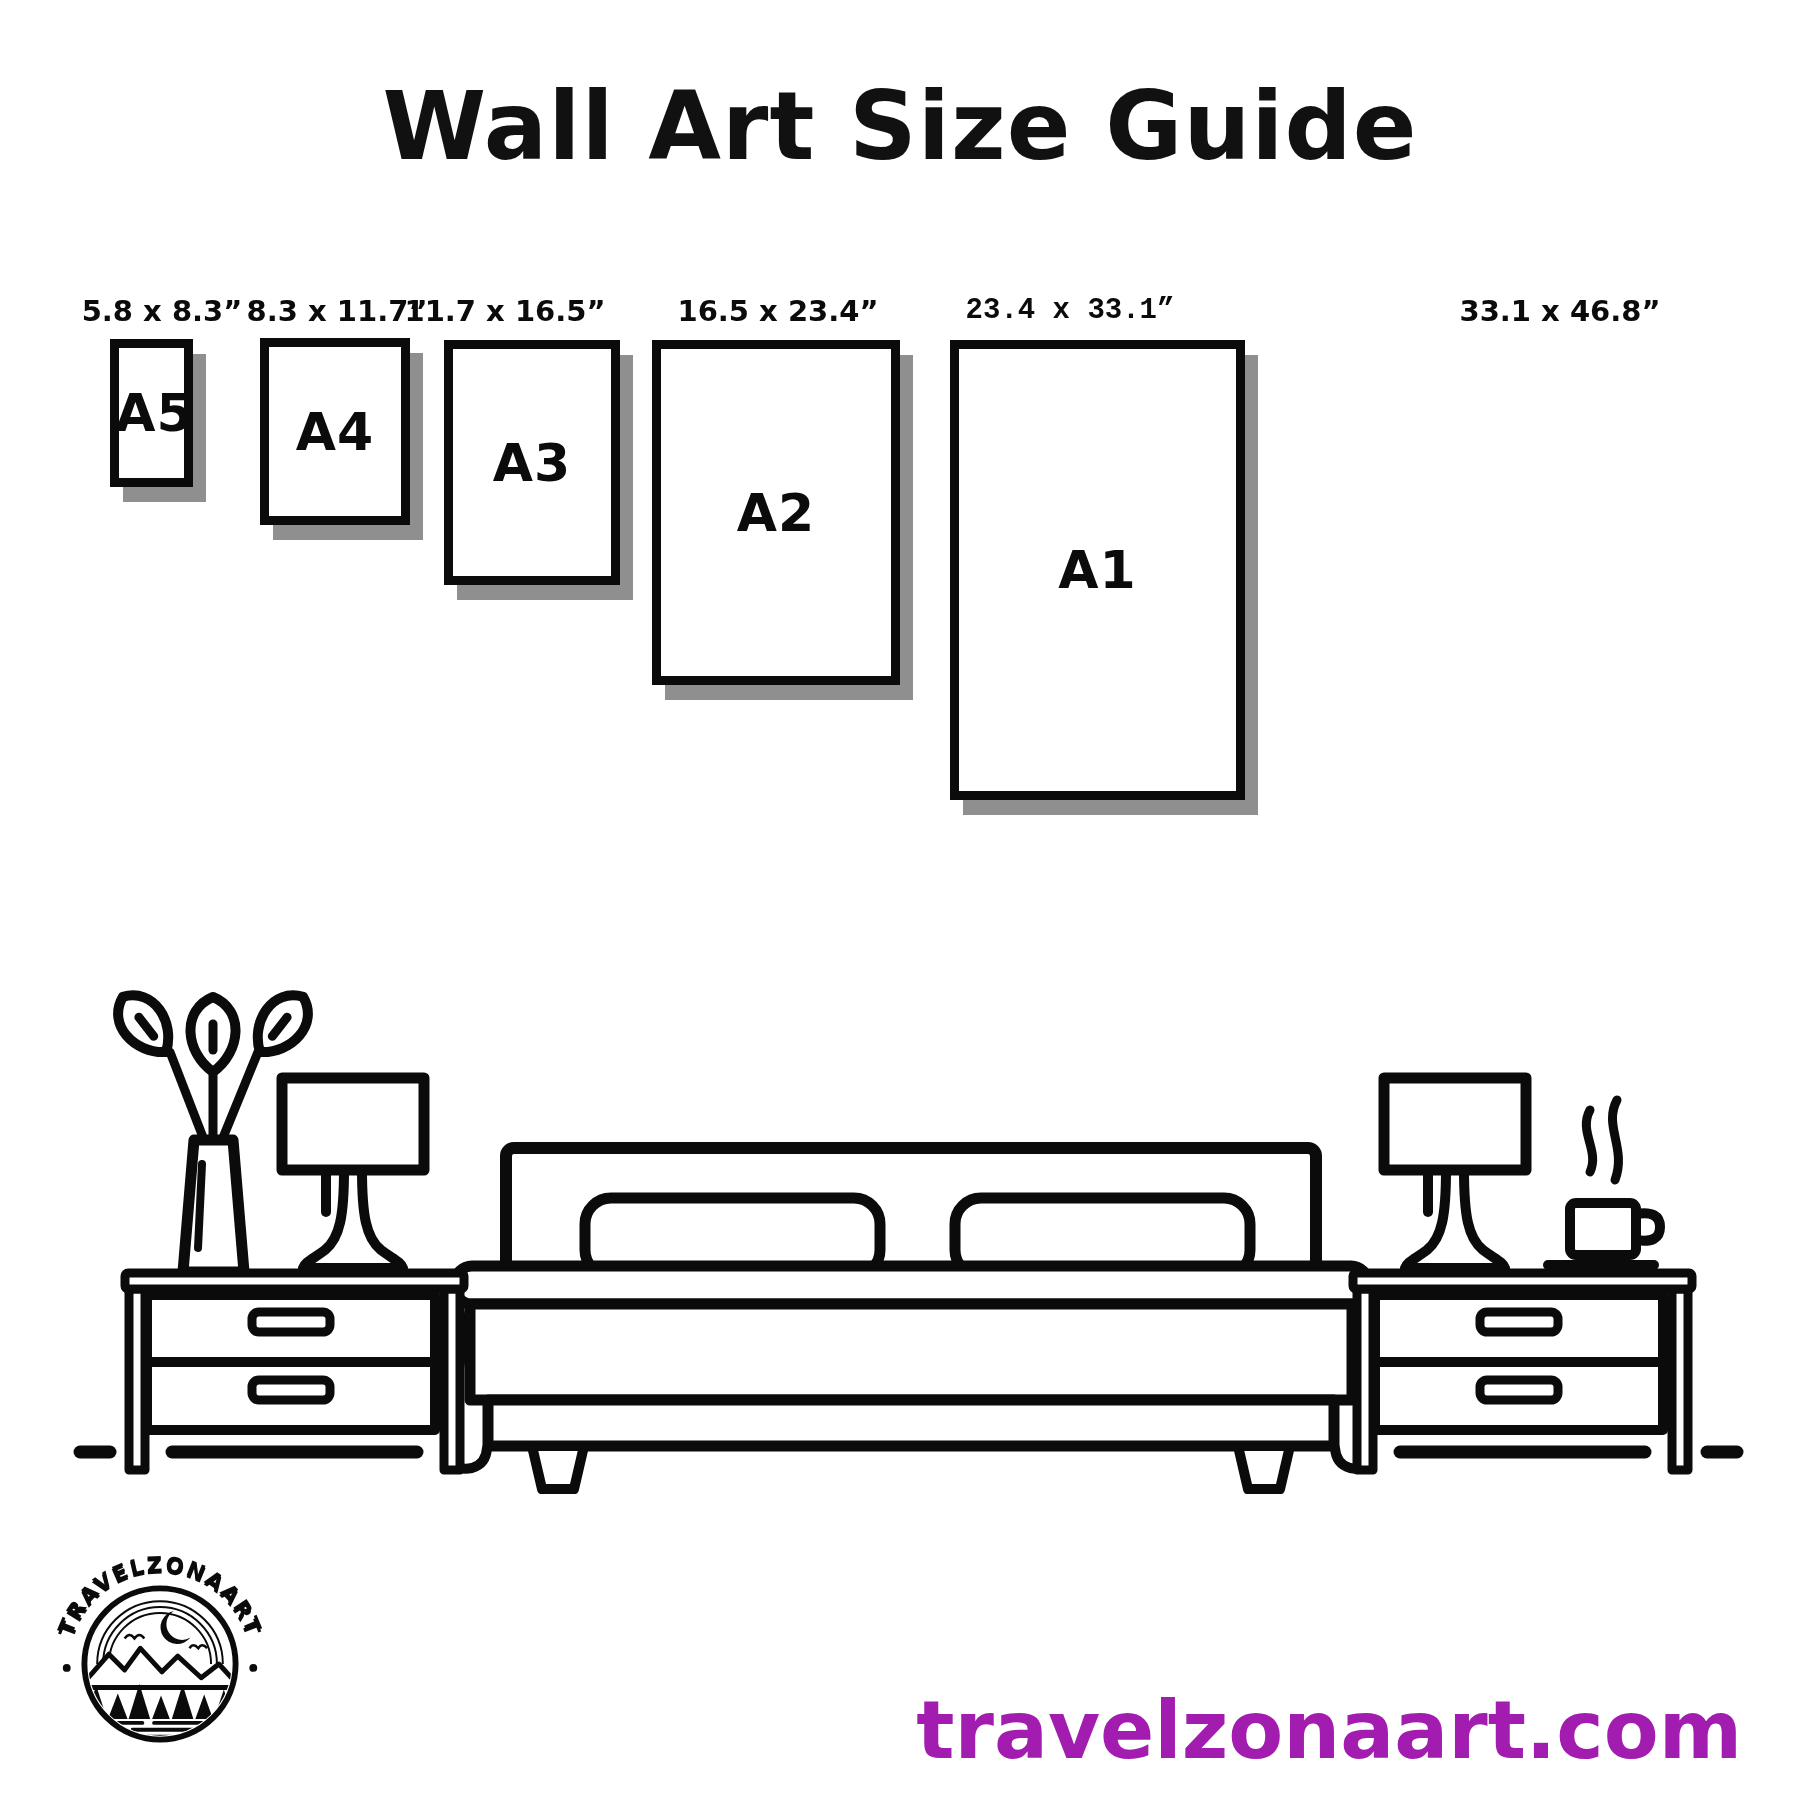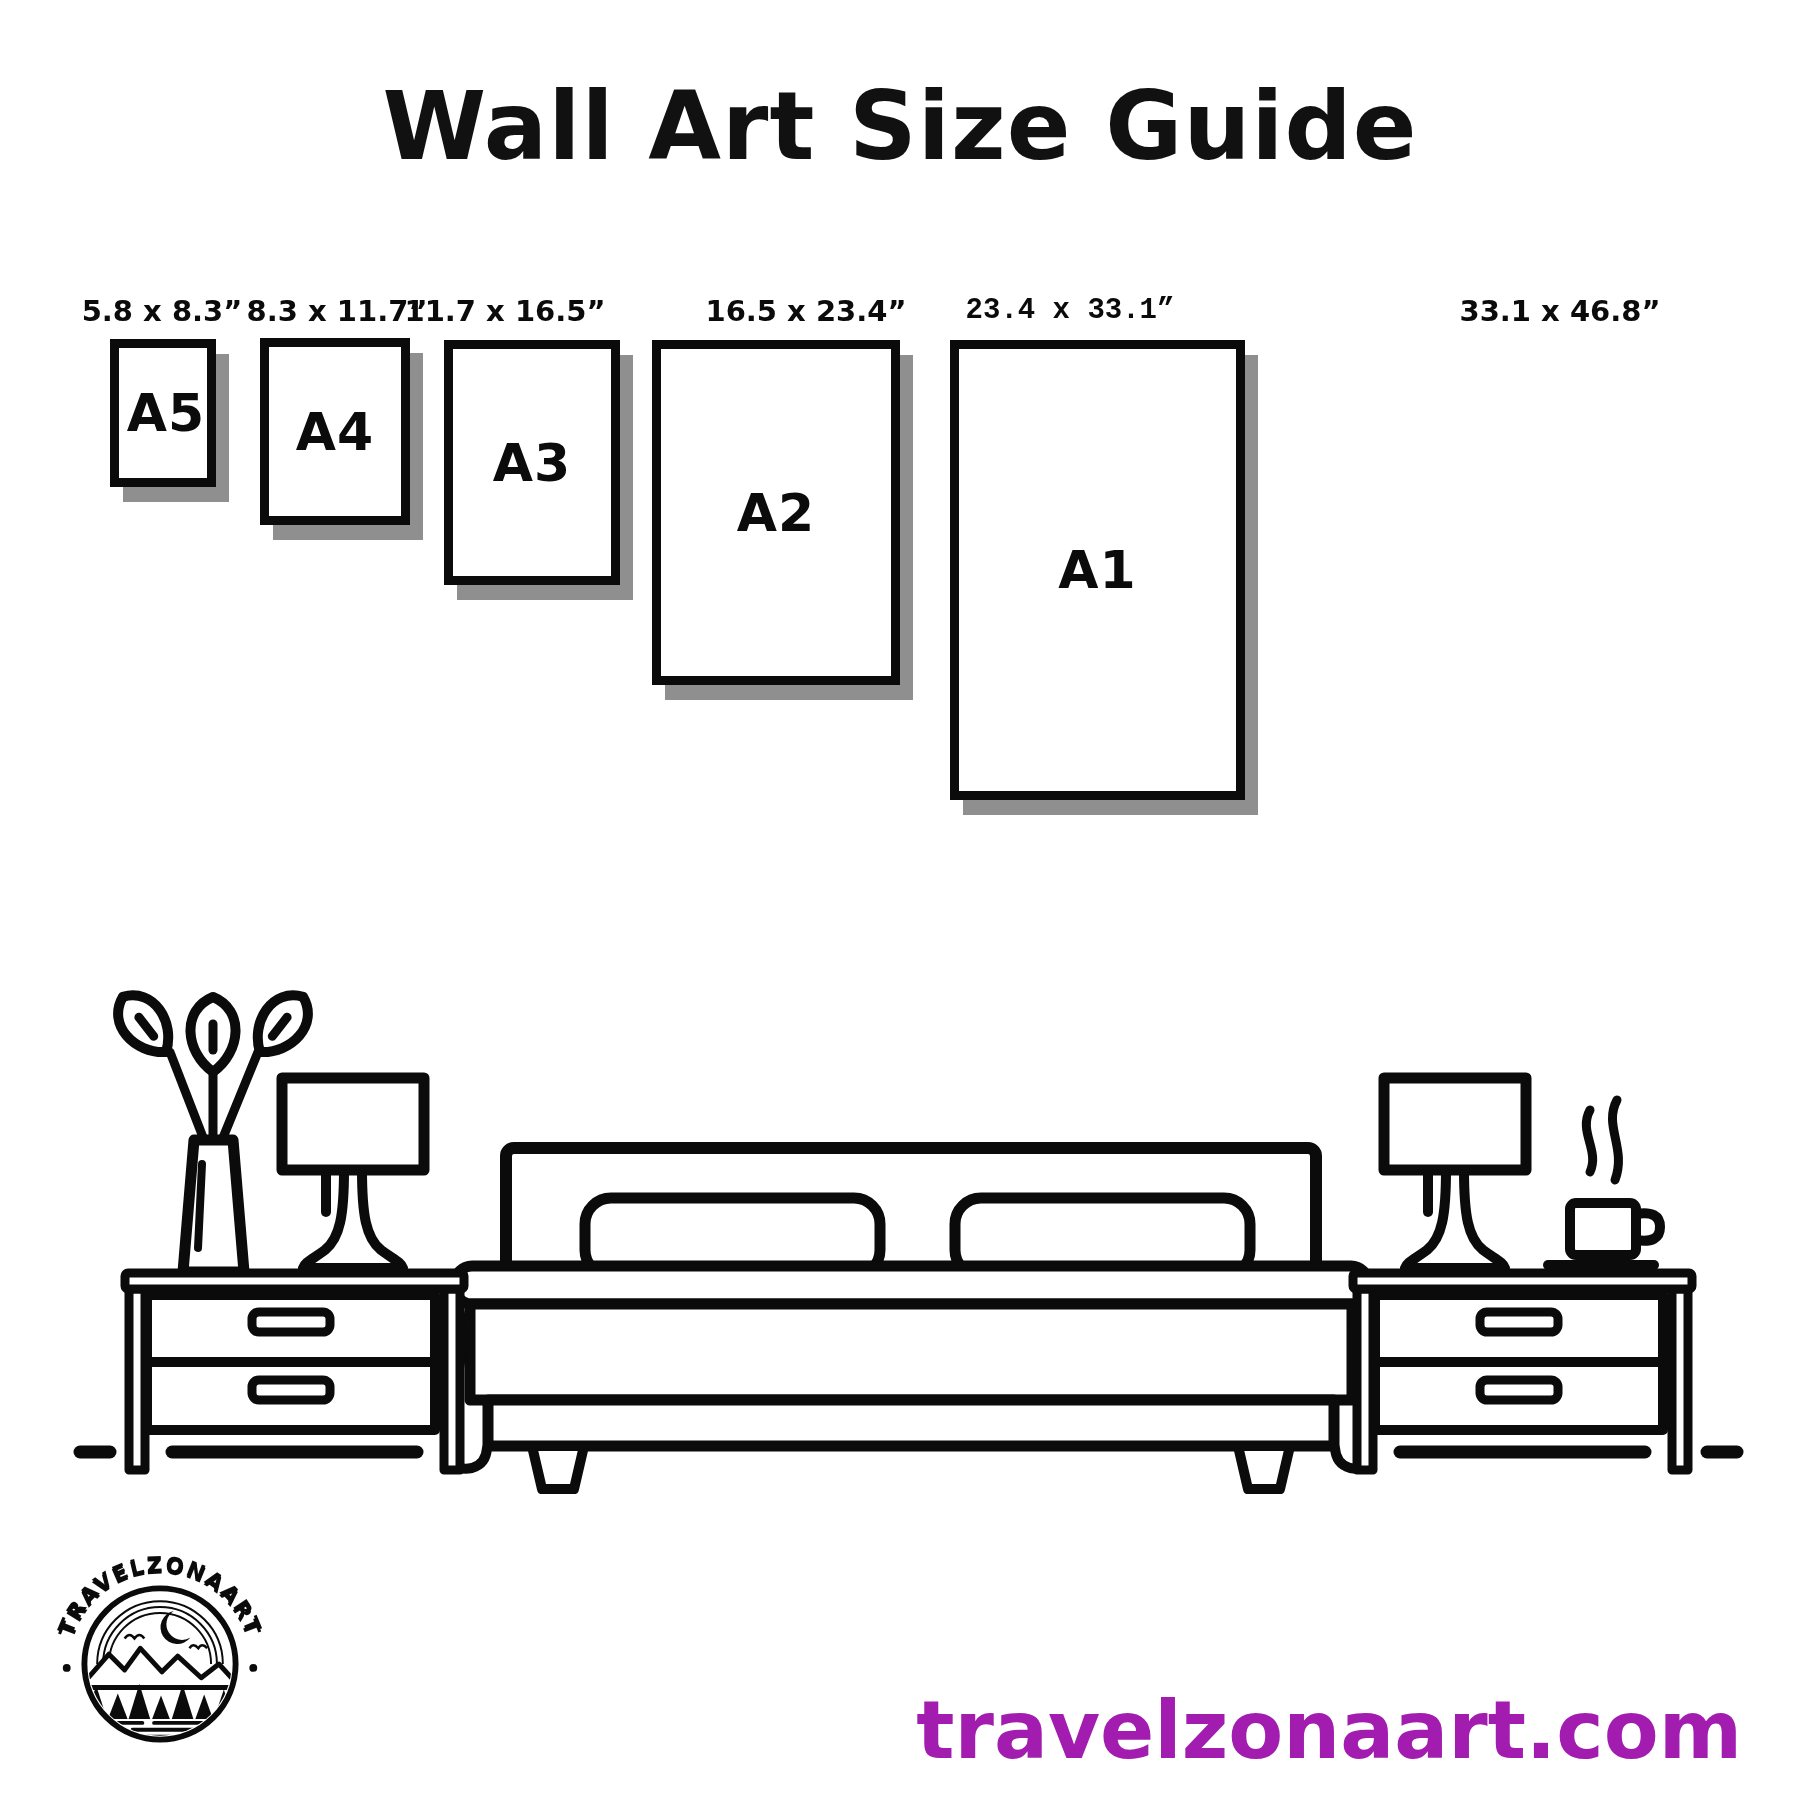--- a/index.html
+++ b/index.html
@@ -21,30 +21,30 @@
     border:9px solid var(--ink);
     box-shadow:13px 15px 0 var(--shadow);
     display:flex;align-items:center;justify-content:center;
   }
   .frame .code{font-size:52px;font-weight:bold;letter-spacing:1px;}
   .dim-label{
     position:absolute;transform:translateX(-50%);top:294px;
     font-size:29px;font-weight:bold;white-space:nowrap;
   }
   
-  .f-a5{left:110px;top:339px;width:106px;height:148px;padding-left:6px;}
+  .f-a5{left:110px;top:339px;width:83px;height:148px;padding-left:6px;}
   .f-a4{left:260px;top:338px;width:150px;height:187px;}
   .f-a3{left:444px;top:340px;width:176px;height:245px;}
   .f-a2{left:652px;top:340px;width:248px;height:345px;}
   .f-a1{left:950px;top:340px;width:295px;height:460px;}
   .f-a0{left:1305px;top:340px;width:375px;height:603px;}
   .l-a5{left:162px;}
   .l-a4{left:337px;}
   .l-a3{left:505px;}
-  .l-a2{left:806px;}
+  .l-a2{left:778px;}
   .l-a1{left:1070px;font-family:Liberation Mono, monospace;}
   .l-a0{left:1560px;}
   .scene{position:absolute;left:0;top:0;width:1800px;height:1800px;}
   .logo{position:absolute;left:52px;top:1556px;width:216px;height:216px;}
   .website{
     position:absolute;top:1684px;right:58px;
     font-size:80px;font-weight:bold;color:#a21caf;letter-spacing:0px;
   }
 </style>
 </head>

